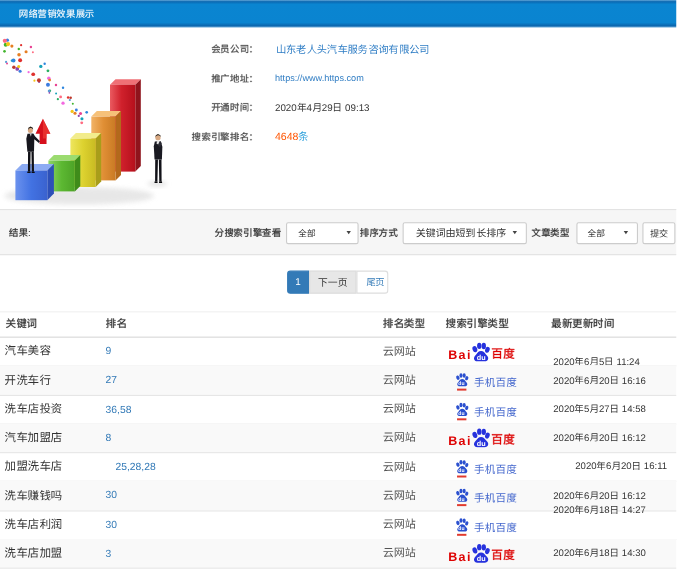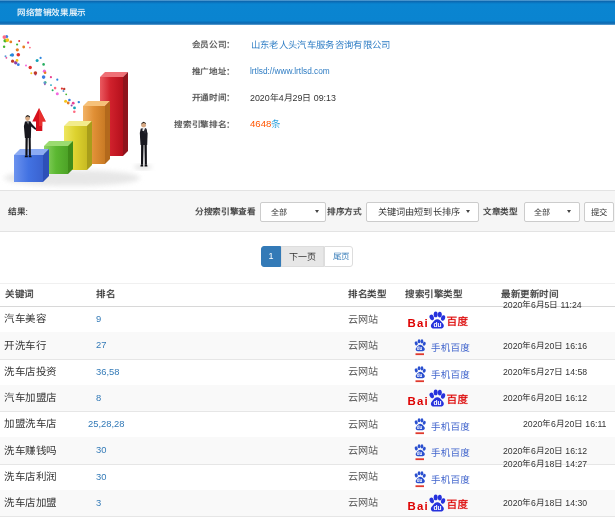--- a/index.html
+++ b/index.html
@@ -508,21 +508,21 @@
       <use href="#u8BE2"></use>
     </svg><svg class="g" viewBox="0 0 1000 1000">
       <use href="#u6709"></use>
     </svg><svg class="g" viewBox="0 0 1000 1000">
       <use href="#u9650"></use>
     </svg><svg class="g" viewBox="0 0 1000 1000">
       <use href="#u516C"></use>
     </svg><svg class="g" viewBox="0 0 1000 1000">
       <use href="#u53F8"></use>
     </svg></div>
-<div class="tx" style="left:250px;top:67.0px;font-size:8.3px;color:#2e7cc3">lrtlsd://www.lrtlsd.com</div>
+<div class="tx" style="left:250px;top:67.0px;font-size:8.3px;color:#2e7cc3">https://www.https.com</div>
 <div class="tx" style="left:250px;top:93.2px;font-size:8.9px;color:#333">2020<svg class="g" viewBox="0 0 1000 1000">
       <use href="#u5E74"></use>
     </svg>4<svg class="g" viewBox="0 0 1000 1000">
       <use href="#u6708"></use>
     </svg>29<svg class="g" viewBox="0 0 1000 1000">
       <use href="#u65E5"></use>
     </svg> 09:13</div>
 <div class="tx" style="left:250px;top:119.3px;font-size:9.6px;color:#ff5502">4648<span style="color:#2aa0dc"><svg class="g" viewBox="0 0 1000 1000">
         <use href="#u6761"></use>
       </svg></span></div>
@@ -698,21 +698,21 @@
 <ellipse cx="11.3" cy="3.4" rx="2.0" ry="2.9"></ellipse>
 <ellipse cx="14.6" cy="6.8" rx="2.0" ry="2.8" transform="rotate(20 14.6 6.8)"></ellipse>
 <path d="M8.8,8 C11,8 12.2,9.6 13.3,11 C14.5,12.5 15.6,13.2 15.3,15 C15,16.8 13.4,17.4 11.8,17.3 L5.6,17.3 C4,17.4 2.6,16.6 2.4,15 C2.2,13.3 3.3,12.4 4.4,11 C5.5,9.6 6.6,8 8.8,8 Z"></path>
 </g>
 <text x="26.4" y="17" font-family="Liberation Sans" font-weight="bold" font-size="6.6" fill="#fff">du</text>
 <g fill="#de0202" stroke="#de0202" stroke-width="28">
       <use href="#u767E" x="39.5" y="5.8" width="10.7" height="10.7"></use>
       <use href="#u5EA6" x="50.4" y="5.8" width="10.7" height="10.7"></use>
     </g>
 </svg>
-<div class="tx" style="left:503px;top:300px;font-size:8.7px;color:#333">2020<svg class="g" viewBox="0 0 1000 1000">
+<div class="tx" style="left:503px;top:324px;font-size:8.7px;color:#333">2020<svg class="g" viewBox="0 0 1000 1000">
       <use href="#u5E74"></use>
     </svg>6<svg class="g" viewBox="0 0 1000 1000">
       <use href="#u6708"></use>
     </svg>5<svg class="g" viewBox="0 0 1000 1000">
       <use href="#u65E5"></use>
     </svg> 11:24</div>
 <div class="hline" style="top:332.25px;background:#e6e6e6"></div>
 <div class="abs" style="left:0;top:332.25px;width:615px;height:26.25px;background:#f9f9f9"></div>
 <div class="tx" style="left:4px;top:339.7px;font-size:10.5px;color:#333"><svg class="g" viewBox="0 0 1000 1000">
       <use href="#u5F00"></use>
@@ -849,21 +849,21 @@
       <use href="#u52A0"></use>
     </svg><svg class="g" viewBox="0 0 1000 1000">
       <use href="#u76DF"></use>
     </svg><svg class="g" viewBox="0 0 1000 1000">
       <use href="#u6D17"></use>
     </svg><svg class="g" viewBox="0 0 1000 1000">
       <use href="#u8F66"></use>
     </svg><svg class="g" viewBox="0 0 1000 1000">
       <use href="#u5E97"></use>
     </svg></div>
-<div class="tx" style="left:88px;top:419.0px;font-size:9.4px;color:#337ab7">25,28,28</div>
+<div class="tx" style="left:105px;top:419.0px;font-size:9.4px;color:#337ab7">25,28,28</div>
 <div class="tx" style="left:347.5px;top:418.6px;font-size:10.1px;color:#555"><svg class="g" viewBox="0 0 1000 1000">
       <use href="#u4E91"></use>
     </svg><svg class="g" viewBox="0 0 1000 1000">
       <use href="#u7F51"></use>
     </svg><svg class="g" viewBox="0 0 1000 1000">
       <use href="#u7AD9"></use>
     </svg></div>
 <svg class="abs" style="left:413px;top:417.1px" width="62" height="18" viewBox="0 0 62 18">
 <g transform="translate(1,1) scale(0.7058823529411765)" fill="#2b50cf">
 <ellipse cx="3.2" cy="6.2" rx="2.1" ry="2.9" transform="rotate(-20 3.2 6.2)"></ellipse>

